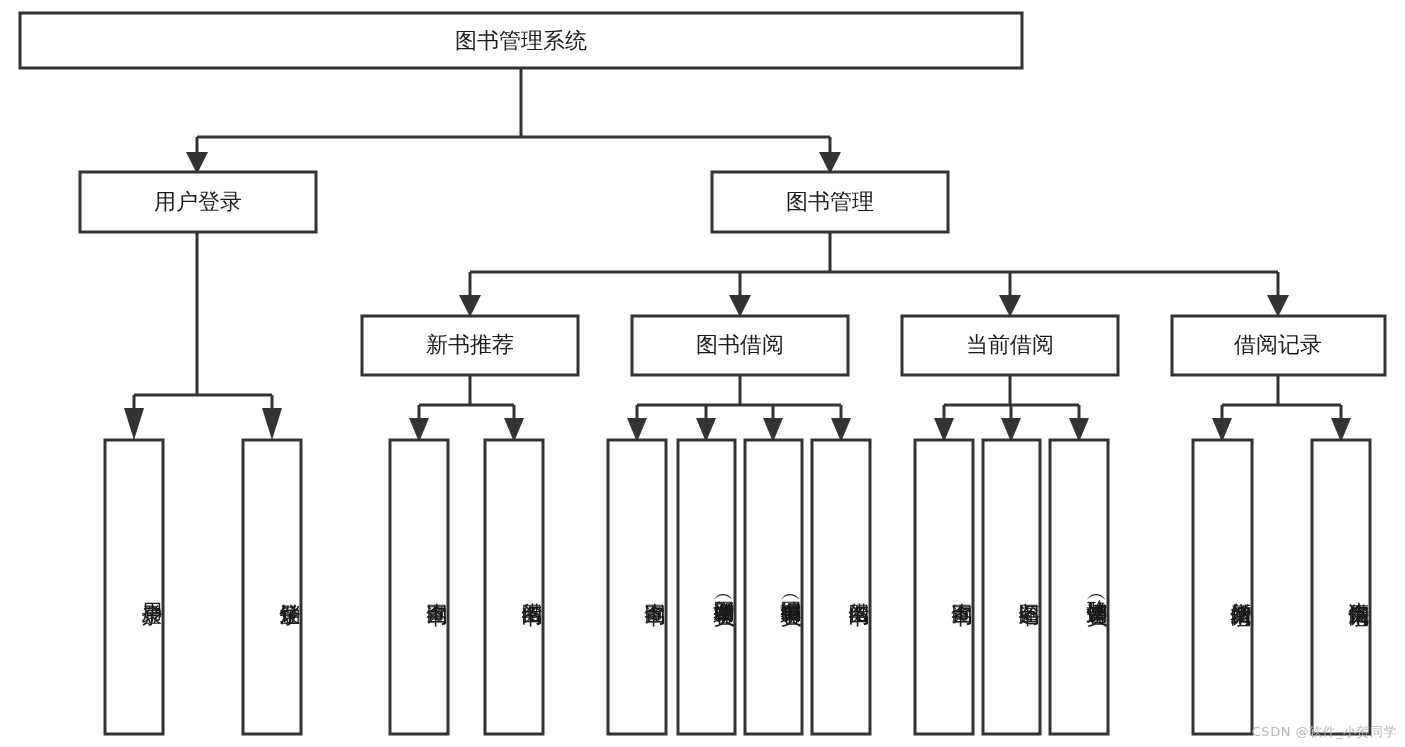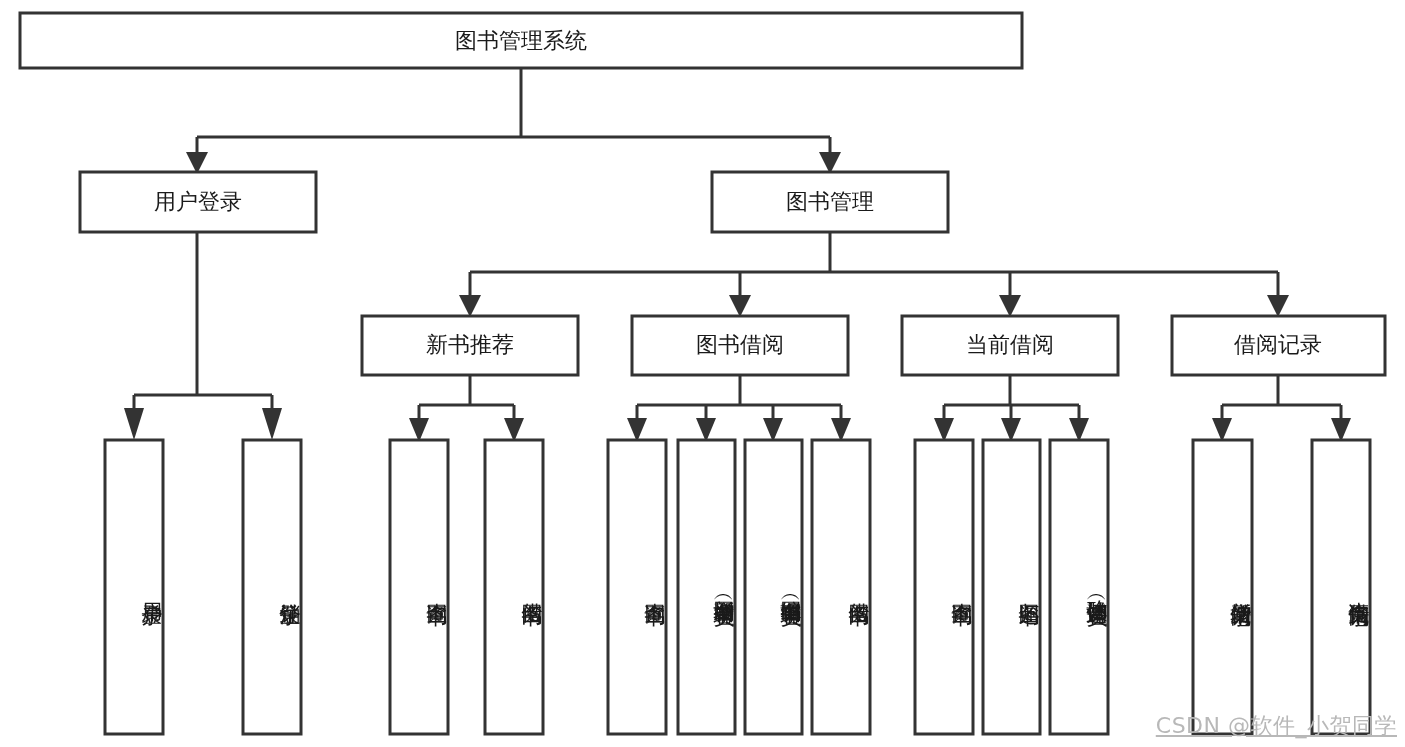--- a/index.html
+++ b/index.html
@@ -64,25 +64,24 @@
     align-items: flex-start;
     justify-content: center;
     box-sizing: border-box;
     pointer-events: none;
   }
   .watermark {
     position: absolute;
     right: 8px;
     bottom: 6px;
     font-family: "DejaVu Sans", "Liberation Sans", sans-serif;
-    font-size: 22px;
+    font-size: 13px;
     color: #b8b8b8;
     letter-spacing: 0.5px;
     white-space: nowrap;
-    text-decoration: underline;
   }
 </style>
 </head>
 <body>
 
 <div id="diagram-root">
 
   <svg class="diagram" viewBox="0 0 1405 747" xmlns="http://www.w3.org/2000/svg">
 
     <g>

